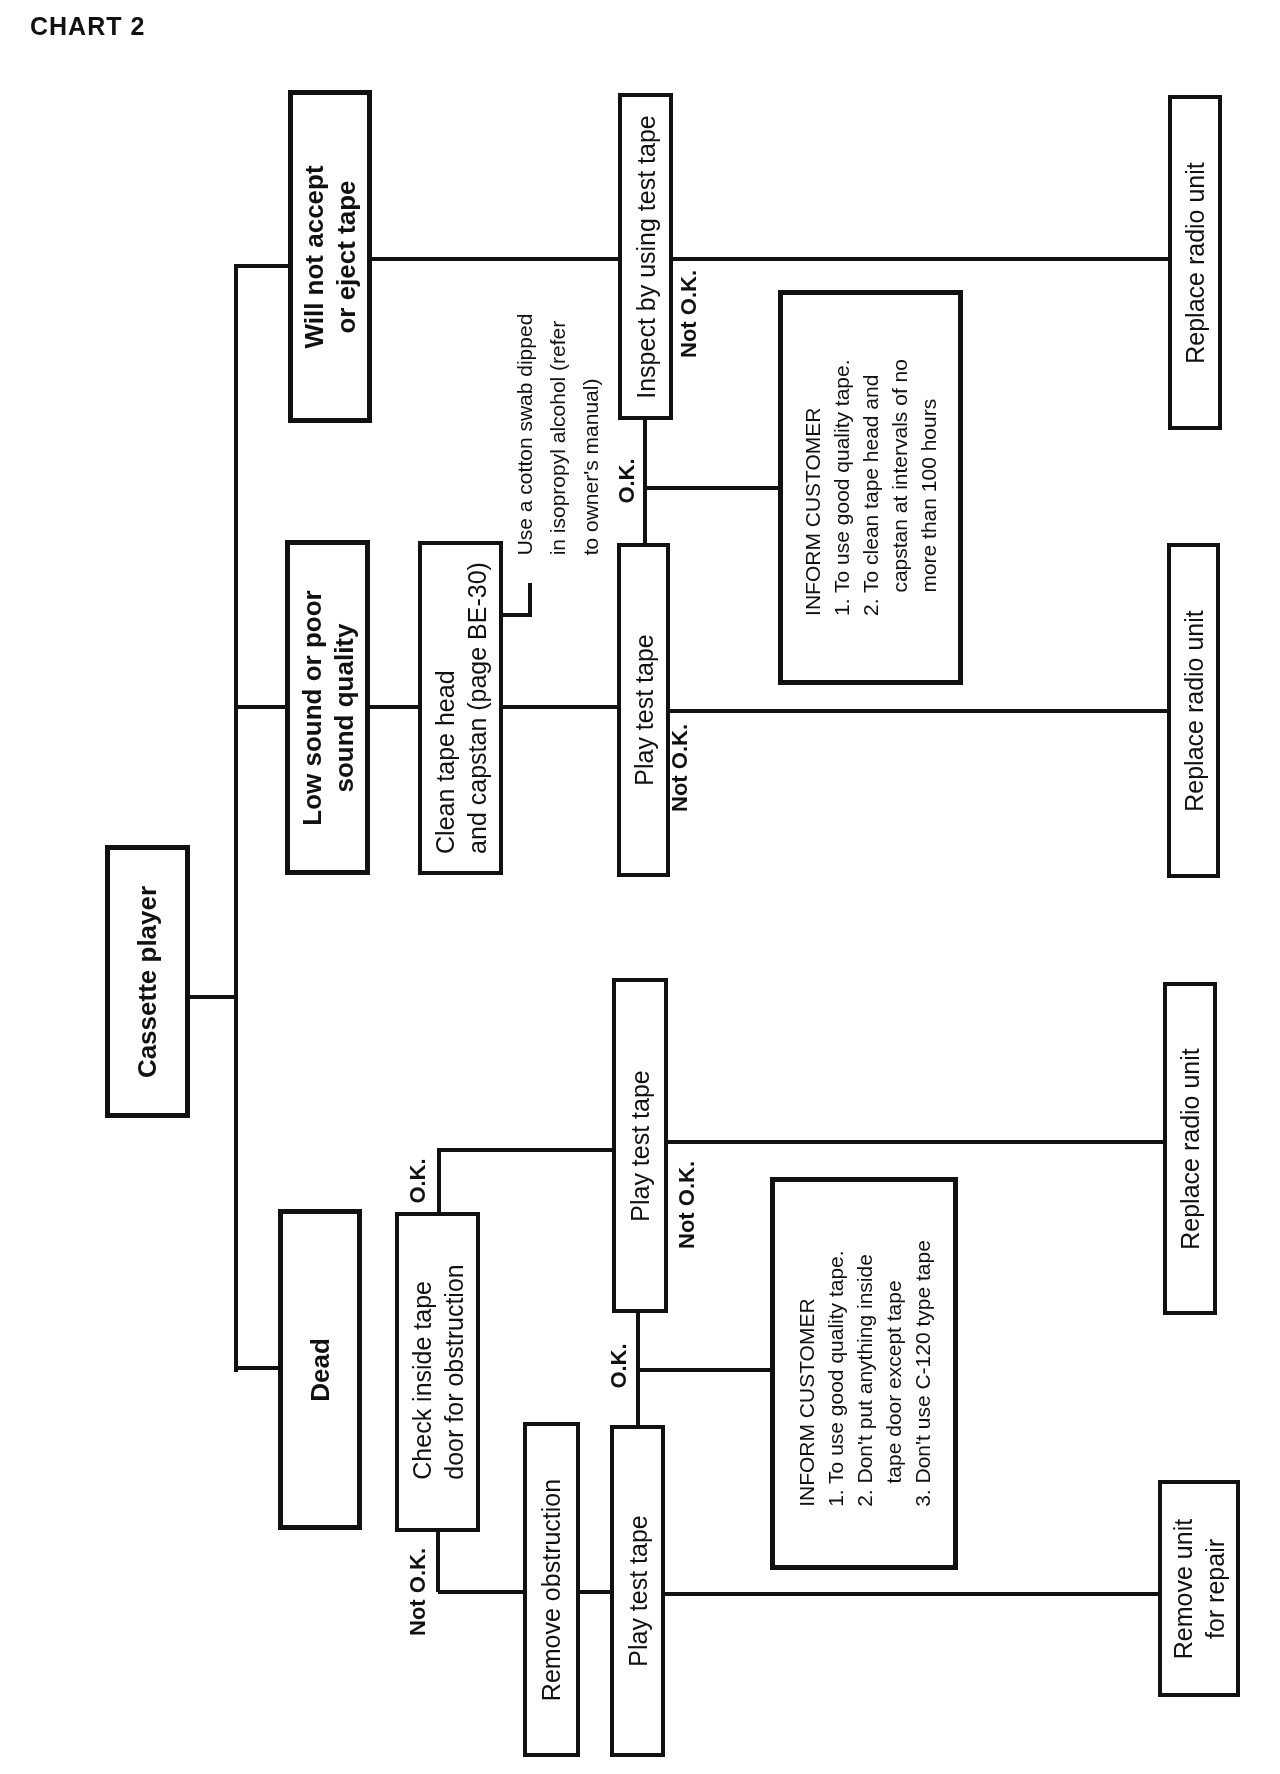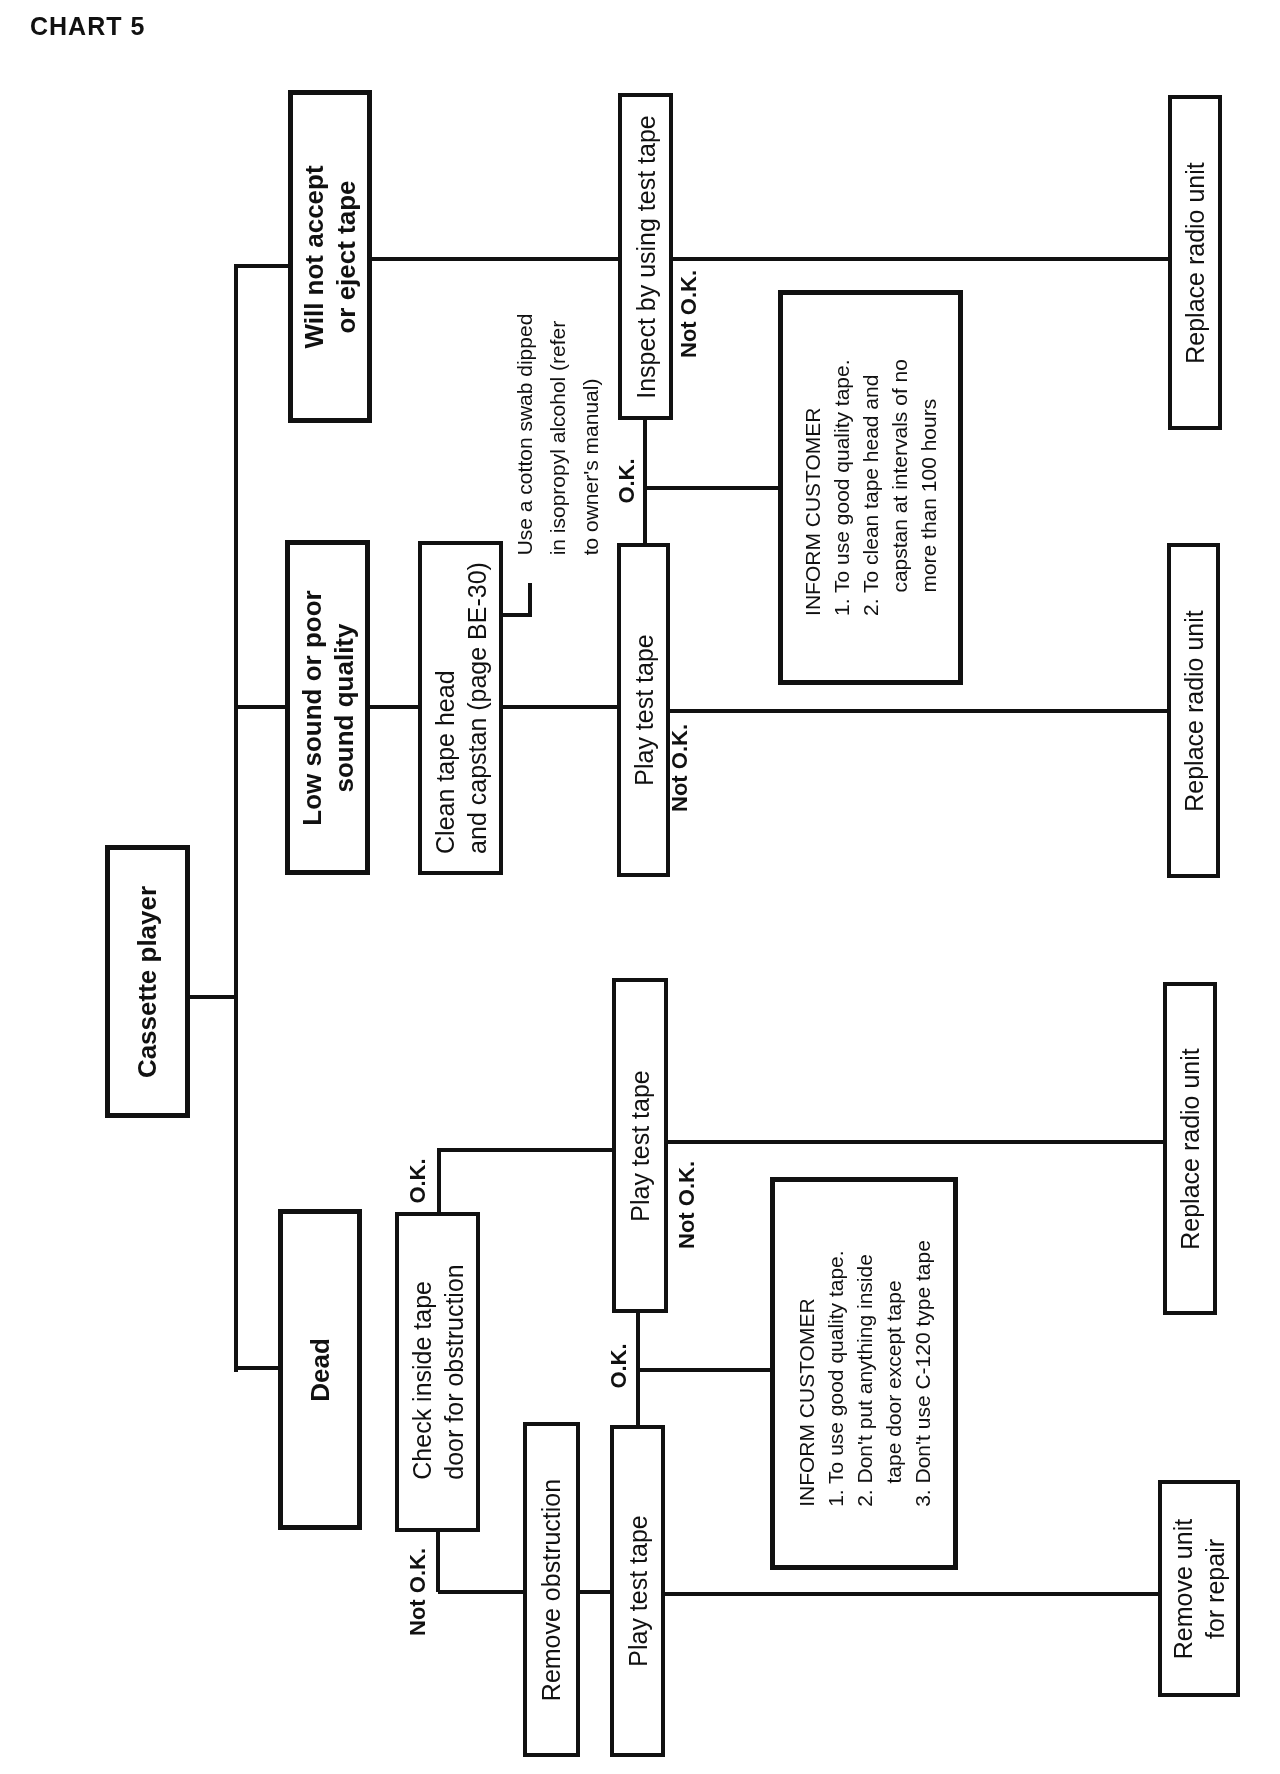--- a/index.html
+++ b/index.html
@@ -32,21 +32,21 @@
     position:absolute;display:flex;align-items:center;justify-content:center;
   }
   .ann .rot{font-size:21px;line-height:33px;text-align:left;}
   .ln{position:absolute;background:#111;}
 </style>
 </head>
 <body>
 
 <div id="page">
 
-  <div id="title">CHART 5</div>
+  <div id="title">CHART 2</div>
 
   <div class="ln" style="left:234px;top:264px;width:4px;height:1108px;"></div>
   <div class="ln" style="left:238px;top:264px;width:50px;height:4px;"></div>
   <div class="ln" style="left:238px;top:705px;width:47px;height:4px;"></div>
   <div class="ln" style="left:190px;top:995px;width:44px;height:4px;"></div>
   <div class="ln" style="left:238px;top:1366px;width:40px;height:4px;"></div>
   <div class="ln" style="left:372px;top:257px;width:246px;height:4px;"></div>
   <div class="ln" style="left:673px;top:257px;width:495px;height:4px;"></div>
   <div class="ln" style="left:643px;top:420px;width:4px;height:123px;"></div>
   <div class="ln" style="left:643px;top:486px;width:135px;height:4px;"></div>

